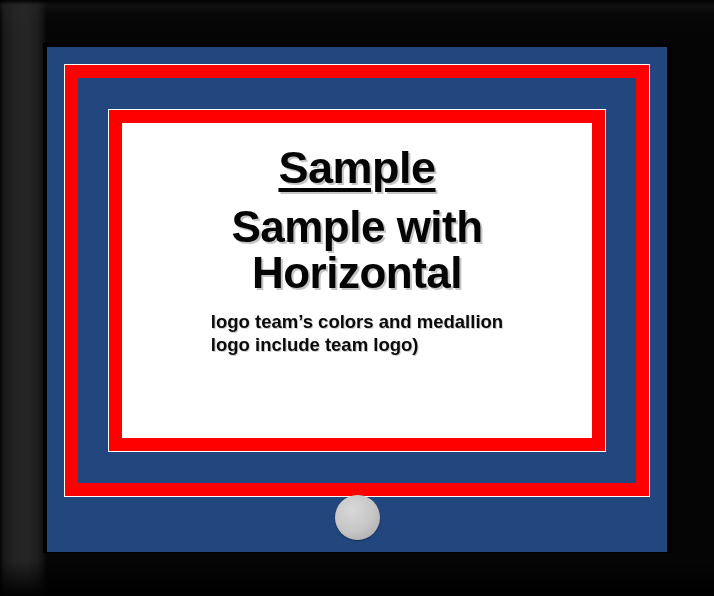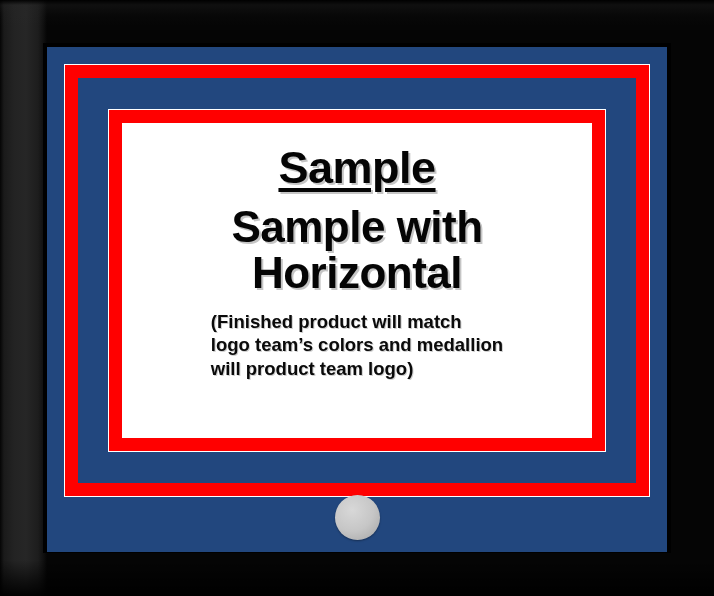--- a/index.html
+++ b/index.html
@@ -161,23 +161,22 @@
         <div class="mat-blue-inner">
           <div class="mat-line-white-2">
             <div class="mat-red-2">
 
               <div class="mat-white-center">
                 <div class="cert-text line-sample">Sample</div>
                 <div class="cert-text line-big">Sample with</div>
                 <div class="cert-text line-big">Horizontal</div>
 
                 <div class="note">
-                  <div>(Finished product will match</div>
                   <div>logo team’s colors and medallion</div>
-                  <div>will product team logo)</div>
+                  <div>logo include team logo)</div>
                 </div>
               </div>
 
             </div>
           </div>
         </div>
       </div>
     </div>
   </div>
 

